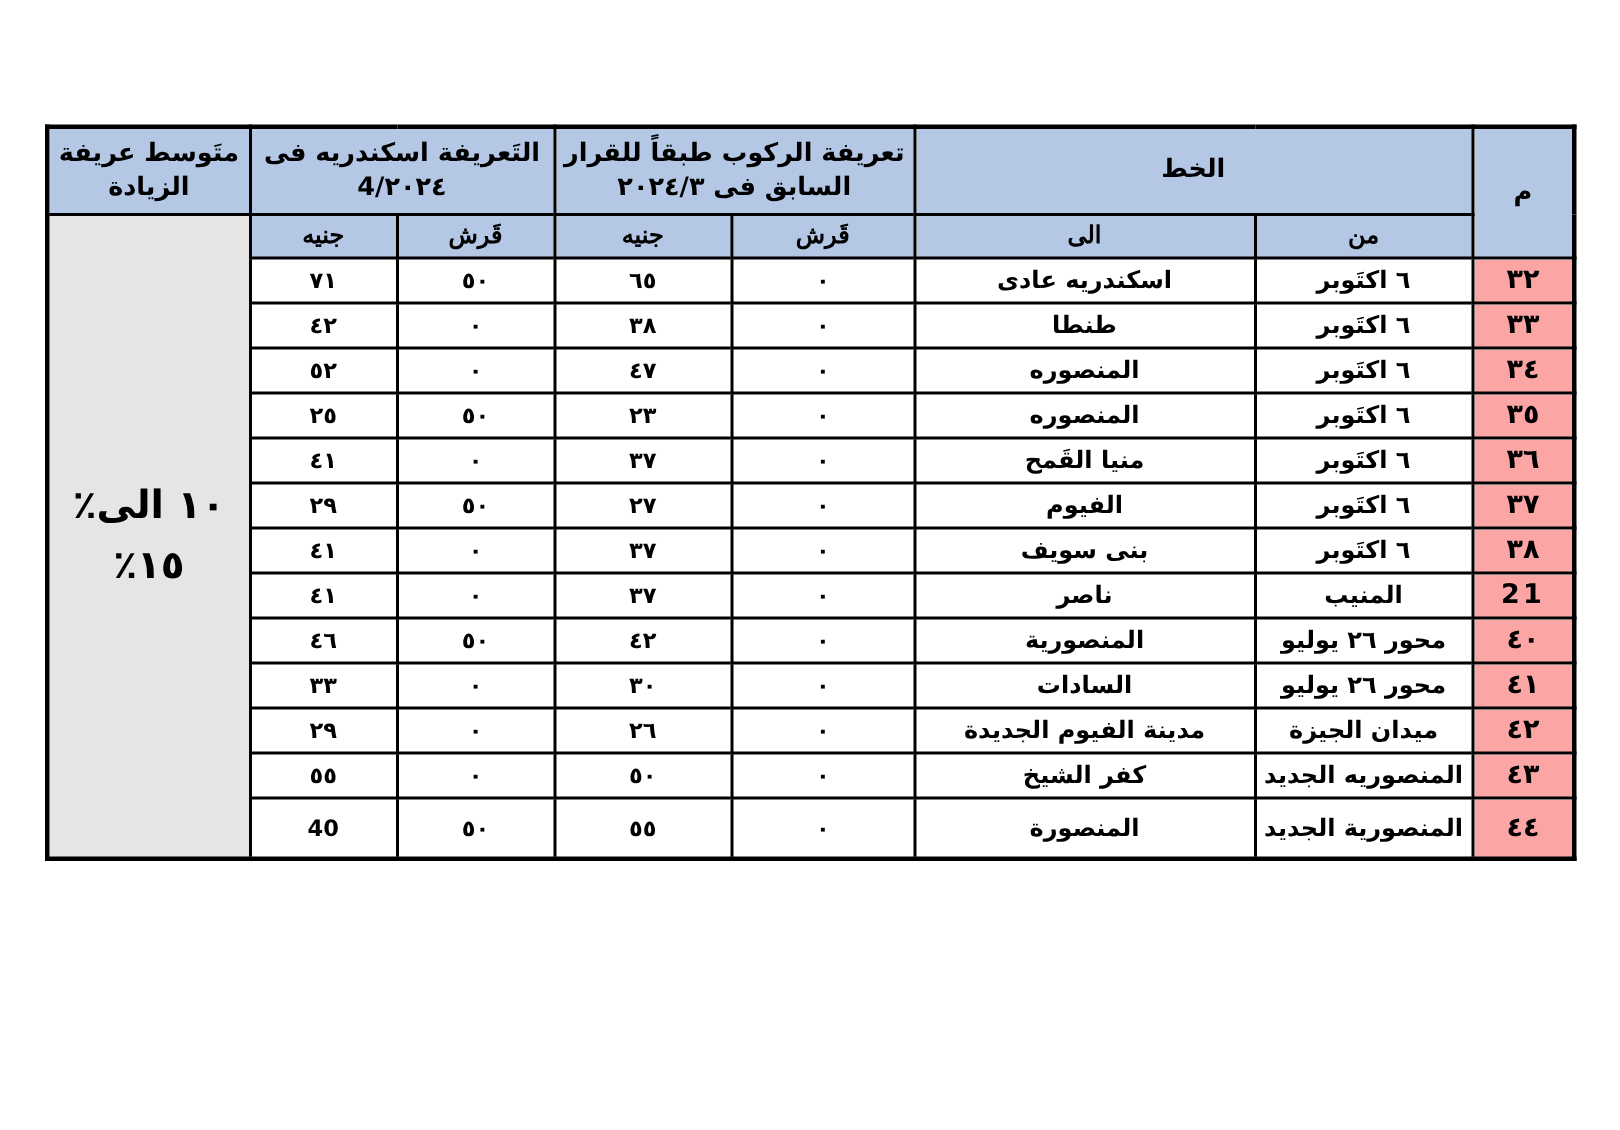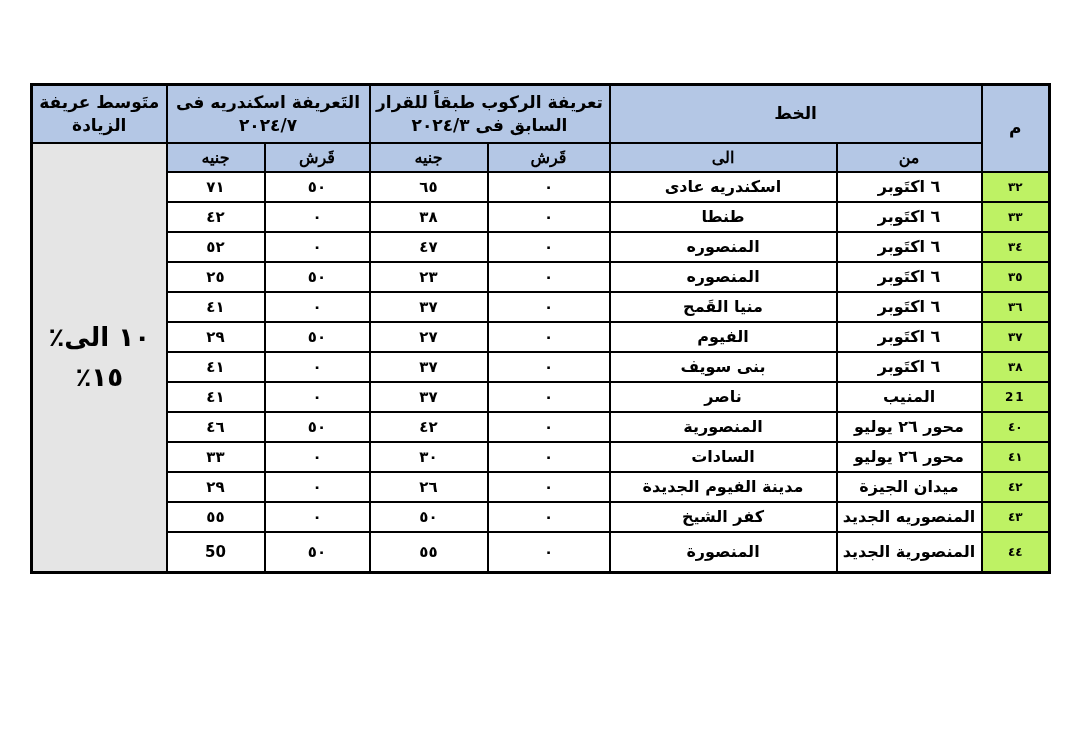--- a/index.html
+++ b/index.html
@@ -37,21 +37,21 @@
   }
   .hdr { background: #b4c7e5; }
   tr.hrow1 { height: 58px; }
   tr.hrow2 { height: 29px; }
   tr.drow  { height: 30px; }
   tr.drow-last { height: 41px; }
   th.big { font-size: 17px; line-height: 1.35; white-space: normal; }
   th.sub { font-size: 16px; font-family: Liberation Serif, serif; }
   td.numcell { font-size: 15px; }
   td.txtcell { font-size: 16px; }
-  td.rownum { background: #bef264; font-size: 12px; letter-spacing: 2px; }
+  td.rownum { background: #fca5a5; font-size: 18px; letter-spacing: 2px; }
   td.avgcell {
     background: #e5e5e5;
     font-size: 26px;
     line-height: 1.55;
     vertical-align: middle;
     white-space: normal;
   }
   .ltrline { direction: ltr; unicode-bidi: isolate; }
 </style>
 </head>
@@ -72,21 +72,21 @@
     <tbody>
         <tr class="hrow1">
       <th class="hdr big" rowspan="2">م</th>
       <th class="hdr big" colspan="2">الخط</th>
       <th class="hdr big" colspan="2">
         <div>تعريفة الركوب طبقاً للقرار</div>
         <div>السابق فى ٢٠٢٤/٣</div>
       </th>
       <th class="hdr big" colspan="2">
         <div>التَعريفة اسكندريه فى</div>
-        <div>٢٠٢٤/٧</div>
+        <div>٢٠٢٤/4</div>
       </th>
       <th class="hdr big">
         <div>متَوسط عريفة</div>
         <div>الزيادة</div>
       </th>
     </tr>
     <tr class="hrow2">
       <th class="hdr sub">من</th>
       <th class="hdr sub">الى</th>
       <th class="hdr sub">قَرش</th>
@@ -207,17 +207,17 @@
       <td class="numcell">٠</td>
       <td class="numcell">٥٥</td>
     </tr>
     <tr class="drow-last">
       <td class="rownum">٤٤</td>
       <td class="txtcell">المنصورية الجديد</td>
       <td class="txtcell">المنصورة</td>
       <td class="numcell">٠</td>
       <td class="numcell">٥٥</td>
       <td class="numcell">٥٠</td>
-      <td class="numcell">50</td>
+      <td class="numcell">40</td>
     </tr>
   </tbody>
     </table>
 </div>
 
 </body></html>

